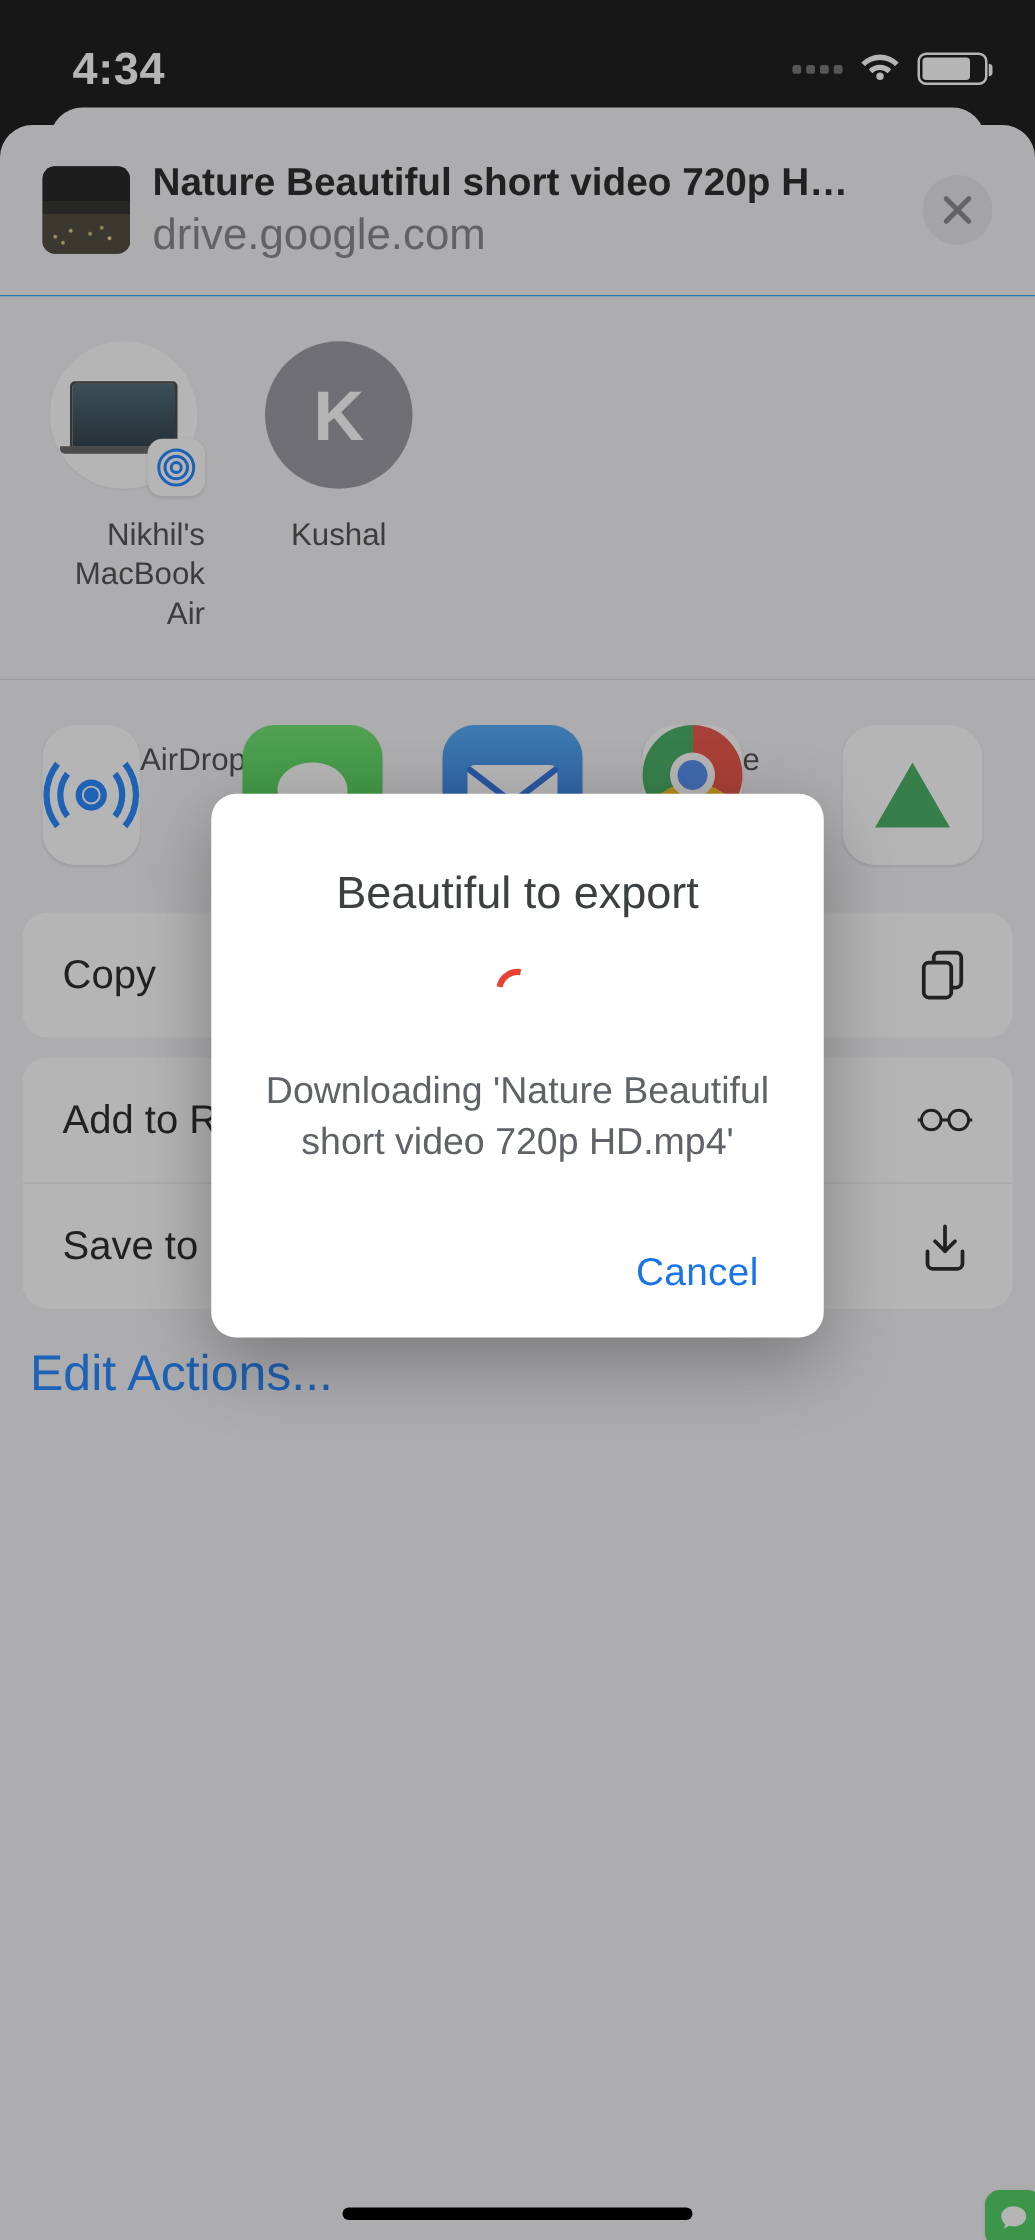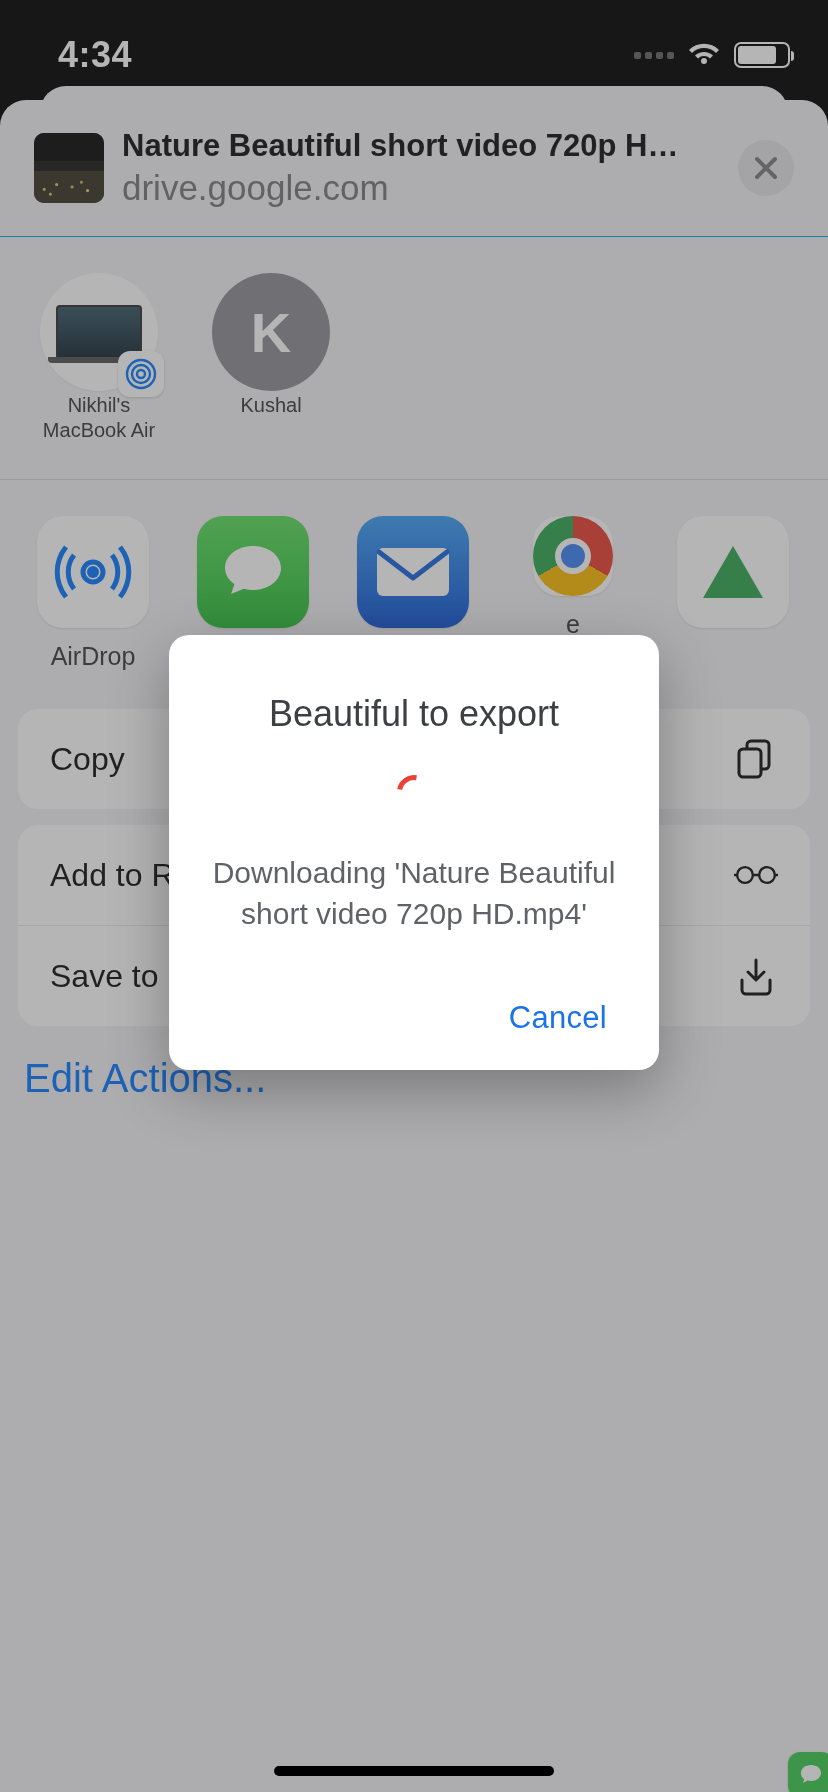--- a/index.html
+++ b/index.html
@@ -75,27 +75,27 @@
     display:flex; align-items:center; justify-content:center;
     color:#fff; font-size:56px; font-weight:700;
   }
   .badge {
     position:absolute; bottom:-6px; right:-6px; width:46px; height:46px;
     border-radius:12px; background:#fff; display:flex; align-items:center; justify-content:center;
     box-shadow:0 1px 3px rgba(0,0,0,0.15);
   }
   .badge.airdrop { background:#fff; }
   .badge.msg { background:#3dcb4f; border-radius:12px; }
-  .person-label { font-size:20px; color:#3c3c3e; text-align:center; margin-top:2px; line-height:1.25; }
+  .person-label { font-size:25px; color:#3c3c3e; text-align:right; margin-top:22px; line-height:1.25; }
 
   
   .apps-row {
     display:flex; gap:42px; padding:36px 34px 34px; overflow:hidden;
   }
-  .app { display:flex; flex-direction:column; align-items:center; width:118px; flex-shrink:0; }
+  .app { display:flex; flex-direction:row; width:118px; flex-shrink:0; }
   .app-icon {
     width:112px; height:112px; border-radius:26px; display:flex; align-items:center; justify-content:center;
     box-shadow: 0 1px 2px rgba(0,0,0,0.1);
   }
   .app-icon.airdrop { background:#fff; }
   .app-icon.messages { background:linear-gradient(#5ee060,#2cbf3a); }
   .app-icon.mail { background:linear-gradient(#3fa1f6,#1356d6); }
   .app-icon.chrome { background:#fff; }
   .app-icon.drive { background:#fff; }
   .app-label { font-size:25px; color:#3c3c3e; margin-top:14px; text-align:center; white-space:nowrap; }

